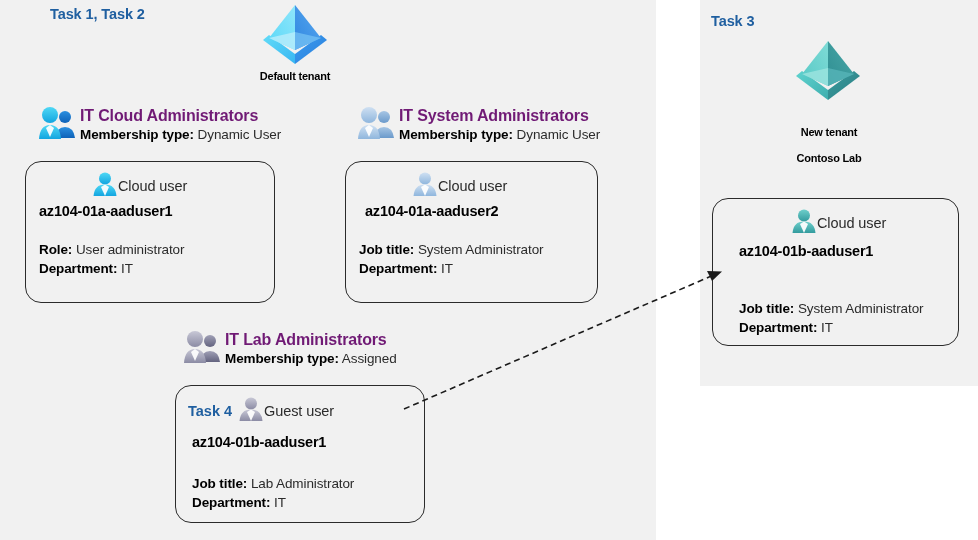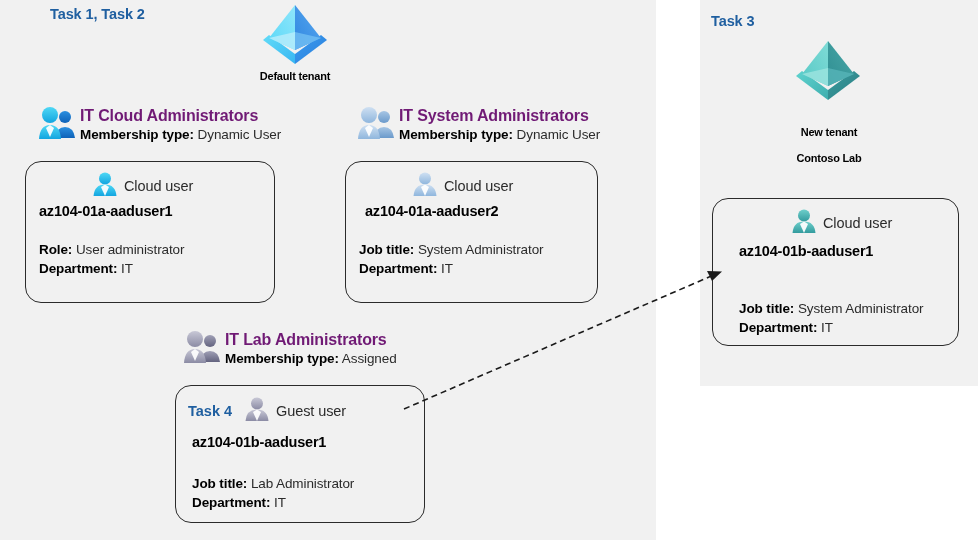--- a/index.html
+++ b/index.html
@@ -52,21 +52,20 @@
   .user-card {
     position: absolute;
     border: 1.4px solid #2b2b2b;
     border-radius: 16px;
     background: transparent;
   }
   .card-head {
     position: absolute;
     display: flex;
     align-items: center;
-    gap: 6px;
     white-space: nowrap;
   }
   .card-head .utype {
     font-size: 14.5px;
     color: #2b2b2b;
     letter-spacing: -0.1px;
   }
   .card-head .task-inline {
     color: #1f5fa0; font-weight: bold; font-size: 14.5px;
     margin-right: 6px;

